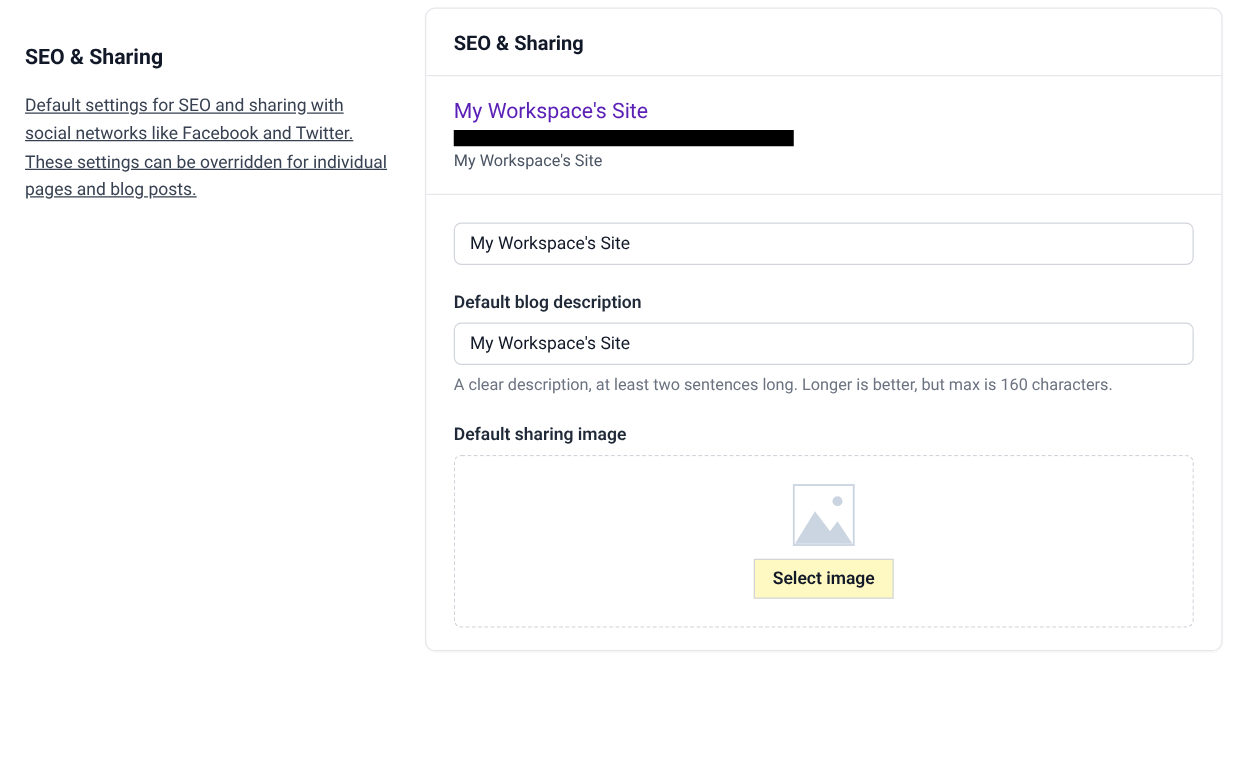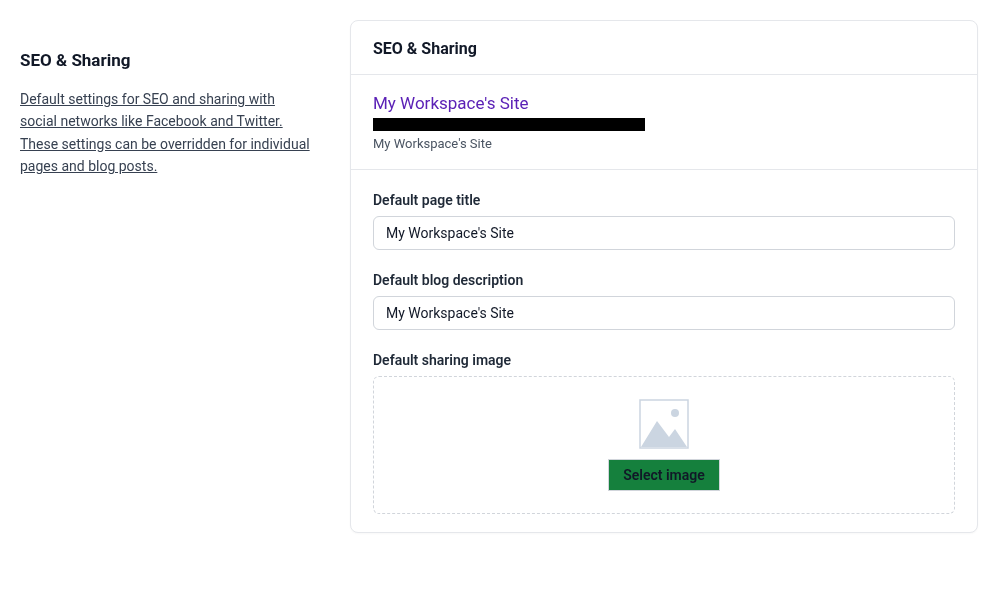--- a/index.html
+++ b/index.html
@@ -11,22 +11,22 @@
       font-family: -apple-system, BlinkMacSystemFont, "Segoe UI", Roboto, Helvetica, Arial, sans-serif;
       background: #ffffff;
       color: #1f2937;
       font-size: 14px;
       width: 998px;
       height: 612px;
       overflow: hidden;
     }
     .container {
       display: flex;
-      padding: 20px 20px;
-      gap: 40px;
+      padding: 6px 20px;
+      gap: 30px;
     }
     .sidebar {
       width: 290px;
       padding-top: 30px;
     }
     .sidebar h2 {
       font-size: 17px;
       font-weight: 700;
       color: #111827;
       margin-bottom: 18px;
@@ -110,21 +110,21 @@
       flex-direction: column;
       align-items: center;
       gap: 10px;
     }
     .image-placeholder {
       width: 50px;
       height: 50px;
     }
     .btn {
       border: 1px solid #d1d5db;
-      background: #15803d;
+      background: #fef9c3;
       border-radius: 0;
       padding: 7px 14px;
       font-size: 14px;
       font-weight: 600;
       color: #111827;
       cursor: pointer;
       font-family: inherit;
     }
   </style>
 </head>
@@ -143,27 +143,27 @@
 
     <div class="preview-section">
       <div class="preview-title">My Workspace's Site</div>
       <div class="preview-url"></div>
       <div class="preview-desc">My Workspace's Site</div>
     </div>
 
     <div class="form-section">
 
       <div class="form-group">
-        <label class="form-label">Default page title</label>
         <input type="text" class="form-input" value="My Workspace's Site" style="">
       </div>
 
       <div class="form-group">
         <label class="form-label">Default blog description</label>
         <input type="text" class="form-input" value="My Workspace's Site" style="">
+        <div class="form-help">A clear description, at least two sentences long. Longer is better, but max is 160 characters.</div>
       </div>
 
       <div class="form-group" style="margin-bottom:0;">
         <label class="form-label">Default sharing image</label>
         <div class="image-drop">
           <svg class="image-placeholder" viewBox="0 0 50 50" xmlns="http://www.w3.org/2000/svg">
             <rect x="1" y="1" width="48" height="48" fill="none" stroke="#cbd5e1" stroke-width="1.5"></rect>
             <circle cx="36" cy="14" r="4" fill="#cbd5e1"></circle>
             <path d="M 2 48 L 18 22 L 30 38 L 36 30 L 48 48 Z" fill="#cbd5e1"></path>
           </svg>

